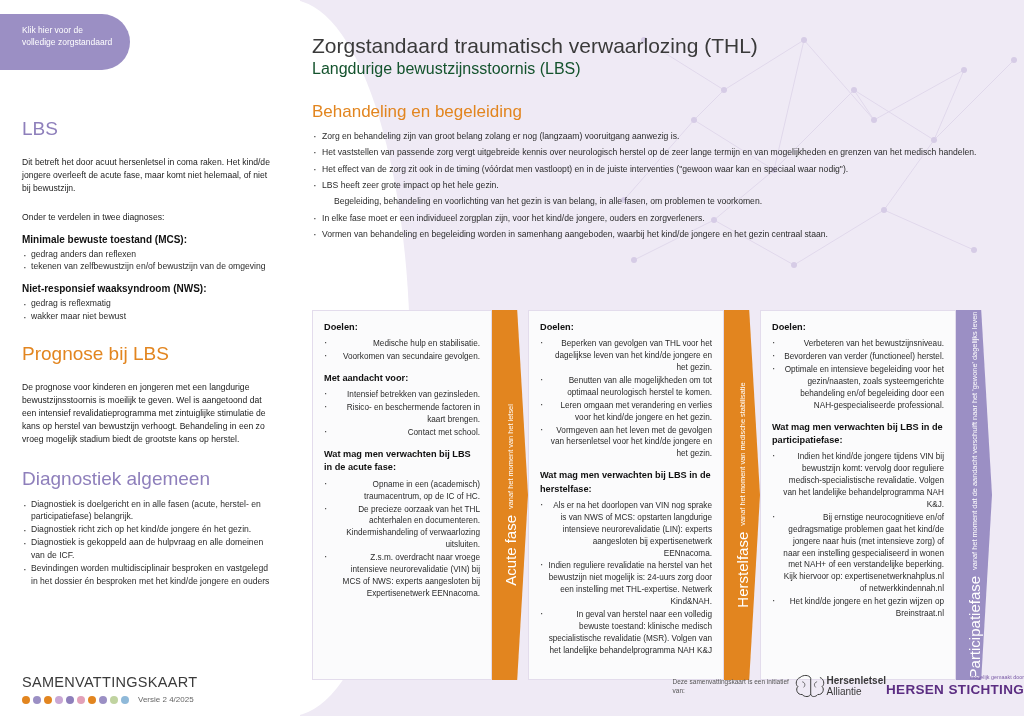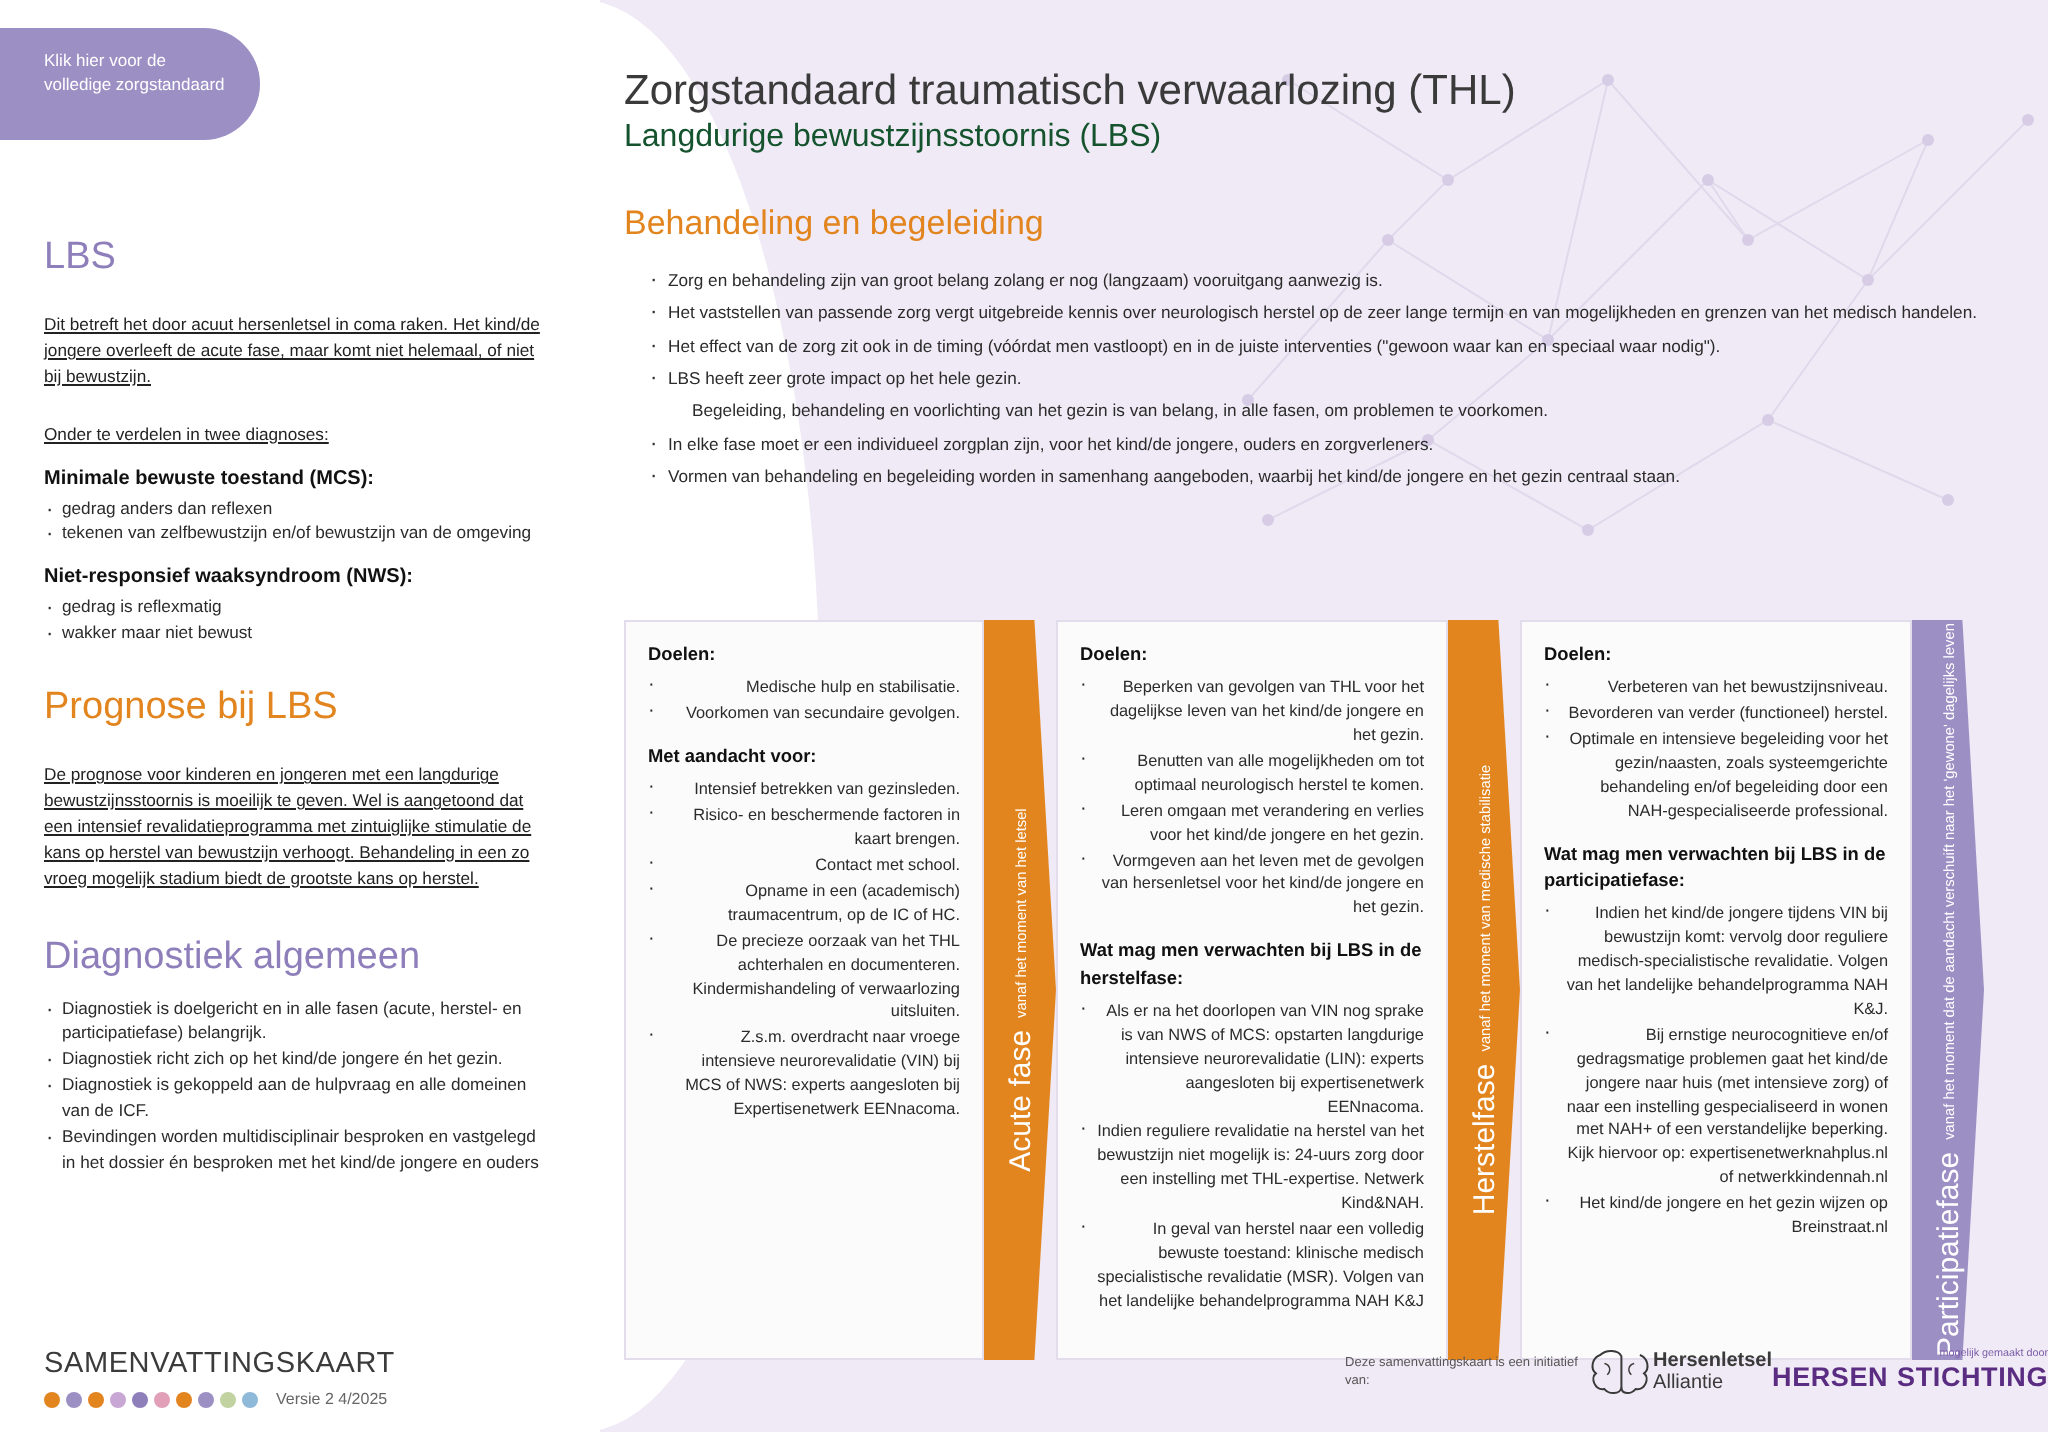--- a/index.html
+++ b/index.html
@@ -21,21 +21,21 @@
   .cta-badge {
     position:absolute; left:0; top:14px; width:130px; height:56px;
     background:#9b8fc4;
     border-top-right-radius:28px; border-bottom-right-radius:28px;
     color:#ffffff; font-size:8.5px; line-height:1.45;
     padding:10px 14px 0 22px;
   }
   .left-body { position:absolute; left:22px; top:118px; width:250px; }
   h2.sec { color:#e2851f; font-size:19px; font-weight:400; margin:0 0 8px 0; }
   h2.sec.purple { color:#8e7fbb; }
-  .para { font-size:8.6px; line-height:1.5; margin:16px 0 10px 0; color:#222;text-decoration:underline; }
+  .para { font-size:8.6px; line-height:1.5; margin:16px 0 10px 0; color:#222; }
   .sub-h { font-size:10px; font-weight:bold; margin:10px 0 3px 0; color:#111; }
   ul.dash { list-style:none; margin:0 0 8px 0; padding:0; }
   ul.dash li { font-size:8.6px; line-height:1.5; padding-left:9px; position:relative; }
   ul.dash li:before { content:"·"; position:absolute; left:1px; top:-1px; font-size:11px; }
   .spacer-12 { height:12px; }
   .footer-left {
     position:absolute; left:22px; bottom:12px; width:260px;
   }
   .footer-title { font-size:14.5px; letter-spacing:.3px; color:#3b3b3b; }
   .dots { margin-top:5px; display:flex; gap:3px; align-items:center; }
@@ -54,21 +54,21 @@
     border-top-right-radius:120px 360px;
     border-bottom-right-radius:120px 360px;
   }
   .net {
     position:absolute; right:0; top:0; width:420px; height:300px; opacity:.45;
   }
   .r-content { position:absolute; left:12px; top:0; width:712px; height:716px; }
   h1.title { font-size:21px; font-weight:400; color:#3a3a3a; margin:34px 0 0 0; }
   h1.sub { font-size:16px; font-weight:400; color:#14532d; margin:2px 0 0 0; }
   h3.bb { font-size:17px; font-weight:400; color:#e2851f; margin:24px 0 8px 0; }
-  ul.top { list-style:none; margin:12px; padding:0; width:675px; }
+  ul.top { list-style:none; margin:0; padding:0; width:675px; }
   ul.top li { font-size:8.6px; line-height:1.55; padding-left:10px; position:relative; margin-bottom:3px; }
   ul.top li:before { content:"·"; position:absolute; left:1px; top:-2px; font-size:11px; }
   ul.top li.noindent:before { content:""; }
 
   
   .phases {
     position:absolute; left:0; top:310px; width:712px; height:370px;
     display:flex; gap:0;border-radius:21px;
   }
   .card {
@@ -225,20 +225,21 @@
         <ul>
           <li>Medische hulp en stabilisatie.</li>
           <li>Voorkomen van secundaire gevolgen.</li>
         </ul>
         <h4 class="mt">Met aandacht voor:</h4>
         <ul>
           <li>Intensief betrekken van gezinsleden.</li>
           <li>Risico- en beschermende factoren in kaart brengen.</li>
           <li>Contact met school.</li>
         </ul>
+        <h4 class="mt">Wat mag men verwachten bij LBS in de acute fase:</h4>
         <ul>
           <li>Opname in een (academisch) traumacentrum, op de IC of HC.</li>
           <li>De precieze oorzaak van het THL achterhalen en documenteren. Kindermishandeling of verwaarlozing uitsluiten.</li>
           <li>Z.s.m. overdracht naar vroege intensieve neurorevalidatie (VIN) bij MCS of NWS: experts aangesloten bij Expertisenetwerk EENnacoma.</li>
         </ul>
       </div>
 
       <div class="arrow-wrap">
         <div class="arrow">
           <div class="vtxt">

